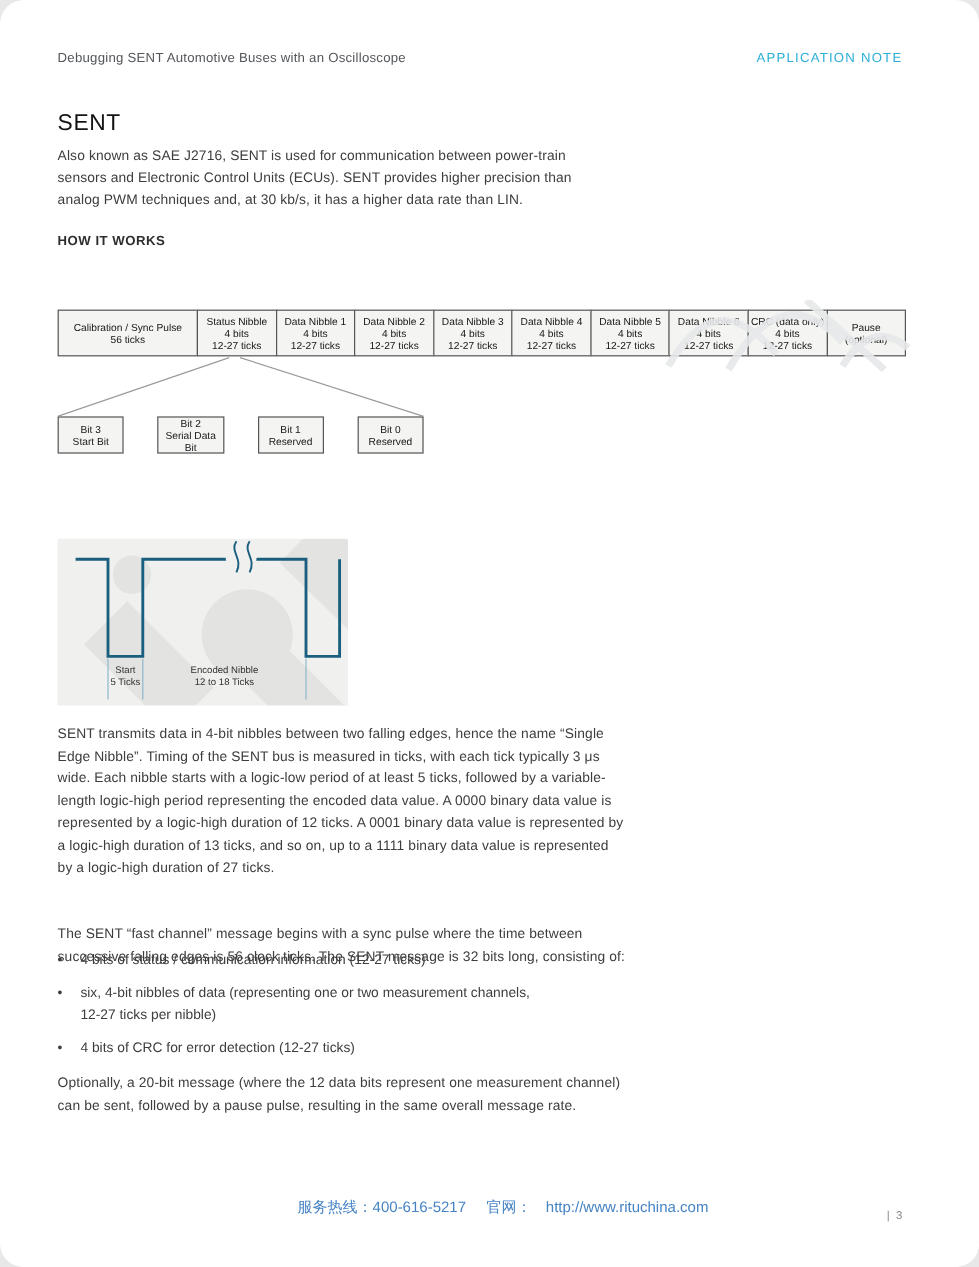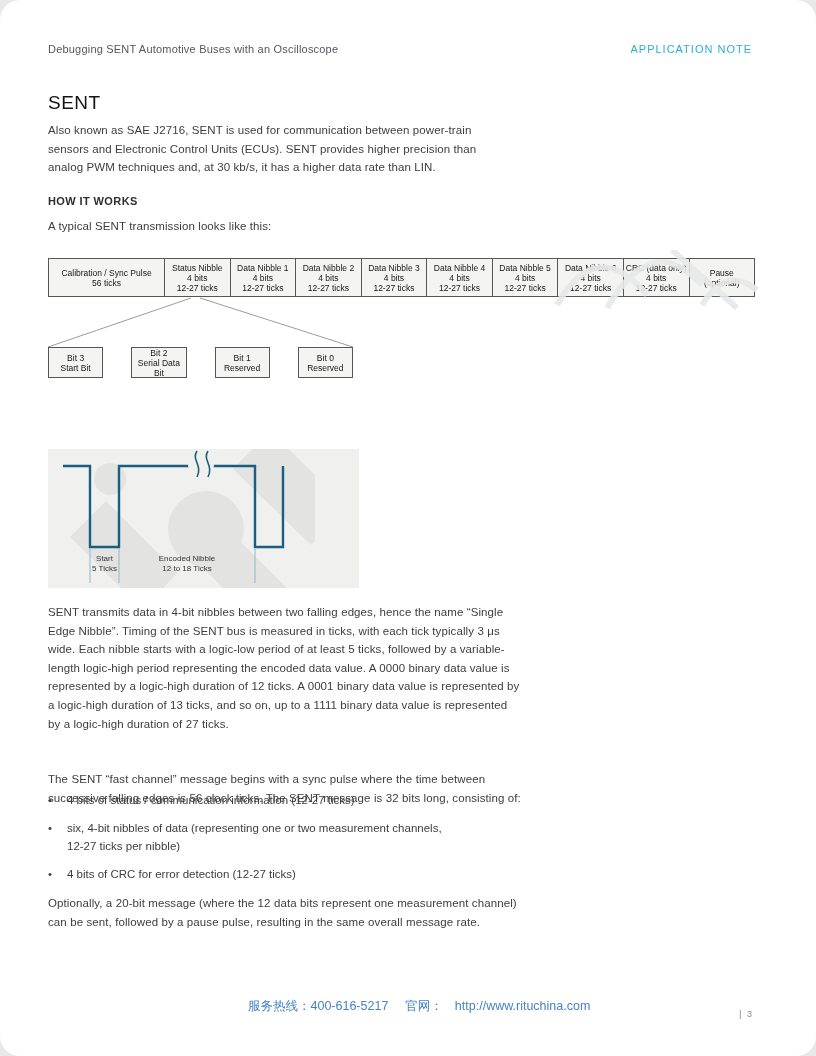--- a/index.html
+++ b/index.html
@@ -70,21 +70,21 @@
   .bit-table .cell { flex: 1 1 0; margin-left: 28px; }
   .bit-table .cell:first-child { margin-left: 0; }
   
   .table-watermark {
     position: absolute; left: 552px; top: 250px; z-index: 2;
     pointer-events: none;
   }
   
   .figure {
     position: absolute; left: 48px; top: 449px;
-    width: 311px; height: 139px;
+    width: 242px; height: 139px;
     background: #f0f0ee; overflow: hidden;
   }
   .figure svg { position: absolute; left: 0; top: 0; }
   .wave-label {
     position: absolute;
     font-size: 8px; line-height: 10px; color: #333333;
     text-align: center; white-space: pre-line;
   }
   .label-start  { left: 34px;  top: 105px; width: 45px; }
   .label-nibble { left: 94px;  top: 105px; width: 90px; }
@@ -119,21 +119,20 @@
   <div class="doc-title">Debugging SENT Automotive Buses with an Oscilloscope</div>
   <div class="app-note">APPLICATION NOTE</div>
 
   <div class="page-title">SENT</div>
 
   <div class="para p-intro">Also known as SAE J2716, SENT is used for communication between power-train
 sensors and Electronic Control Units (ECUs). SENT provides higher precision than
 analog PWM techniques and, at 30 kb/s, it has a higher data rate than LIN.</div>
 
   <div class="h2">HOW IT WORKS</div>
-  <div class="para p-lead">A typical SENT transmission looks like this:</div>
 
   <div class="frame-table">
     <div class="cell wide">Calibration / Sync Pulse
 56 ticks</div>
     <div class="cell">Status Nibble
 4 bits
 12-27 ticks</div>
     <div class="cell">Data Nibble 1
 4 bits
 12-27 ticks</div>

